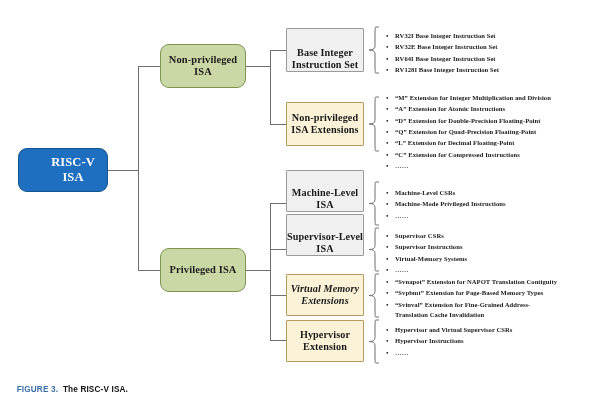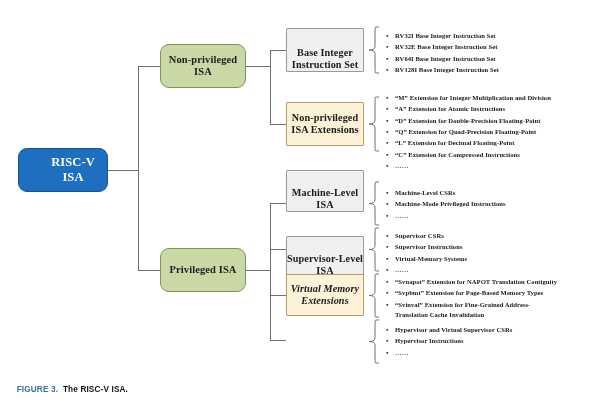--- a/index.html
+++ b/index.html
@@ -174,30 +174,34 @@
   <div class="node node-cream" style="left:286px; top:102px; width:78px; height:44px;">
     <span class="lbl" style="white-space:pre-line;">Non-privileged
 ISA Extensions</span>
   </div>
 
   <div class="node node-grey" style="left:286px; top:170px; width:78px; height:42px;">
     <span class="lbl" style="white-space:pre-line;">Machine-Level
 ISA</span>
   </div>
 
-  <div class="node node-grey" style="left:286px; top:236px; width:78px; height:42px;">
+  <div class="node node-grey" style="left:286px; top:214px; width:78px; height:42px;">
     <span class="lbl" style="white-space:pre-line;">Supervisor-Level
 ISA</span>
   </div>
 
   <div class="node node-cream" style="left:286px; top:274px; width:78px; height:42px;font-style:italic;">
     <span class="lbl" style="white-space:pre-line;">Virtual Memory
 Extensions</span>
   </div>
 
+  <div class="node node-cream" style="left:286px; top:320px; width:78px; height:42px;">
+    <span class="lbl" style="white-space:pre-line;">Hypervisor
+Extension</span>
+  </div>
 
   <div class="brace" style="left:368px; top:26px;">
     <svg width="12" height="48" viewBox="0 0 12 48">
       <path d="M11 1 C5 1 8 1 7 5 L7 20 C7 23 5 24 1 24 C5 24 7 25 7 28 L7 43 C8 47 5 47 11 47" fill="none" stroke="#6f6f6f" stroke-width="1"></path>
     </svg>
   </div>
 
   <div class="brace" style="left:368px; top:96px;">
     <svg width="12" height="56" viewBox="0 0 12 56">
       <path d="M11 1 C5 1 8 1 7 5 L7 24 C7 27 5 28 1 28 C5 28 7 29 7 32 L7 51 C8 55 5 55 11 55" fill="none" stroke="#6f6f6f" stroke-width="1"></path>

